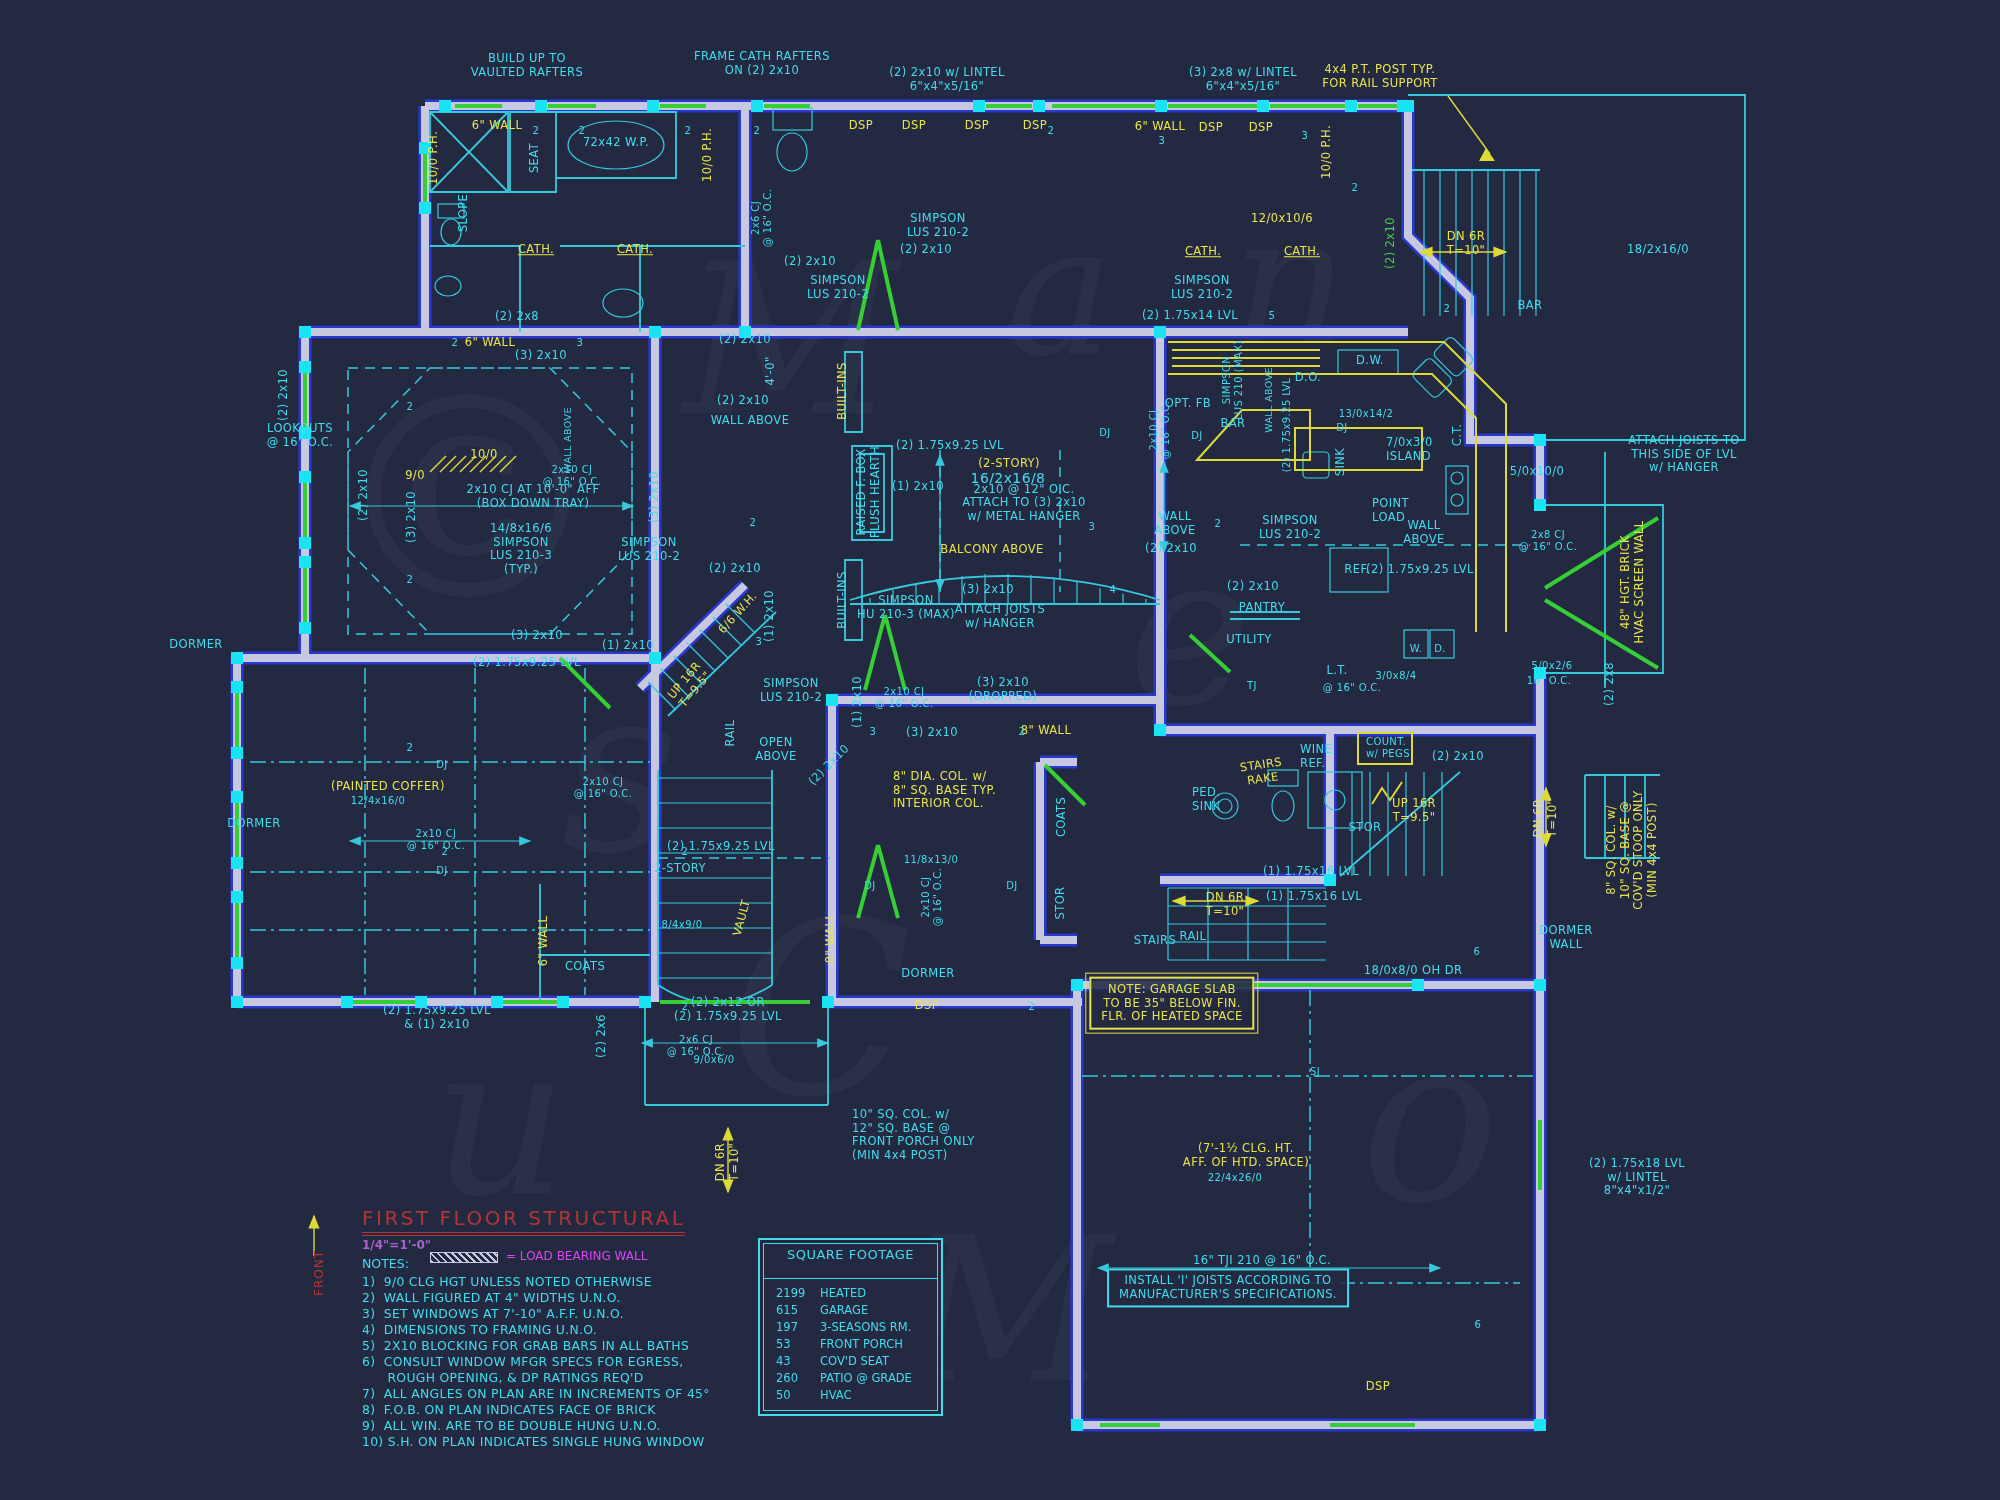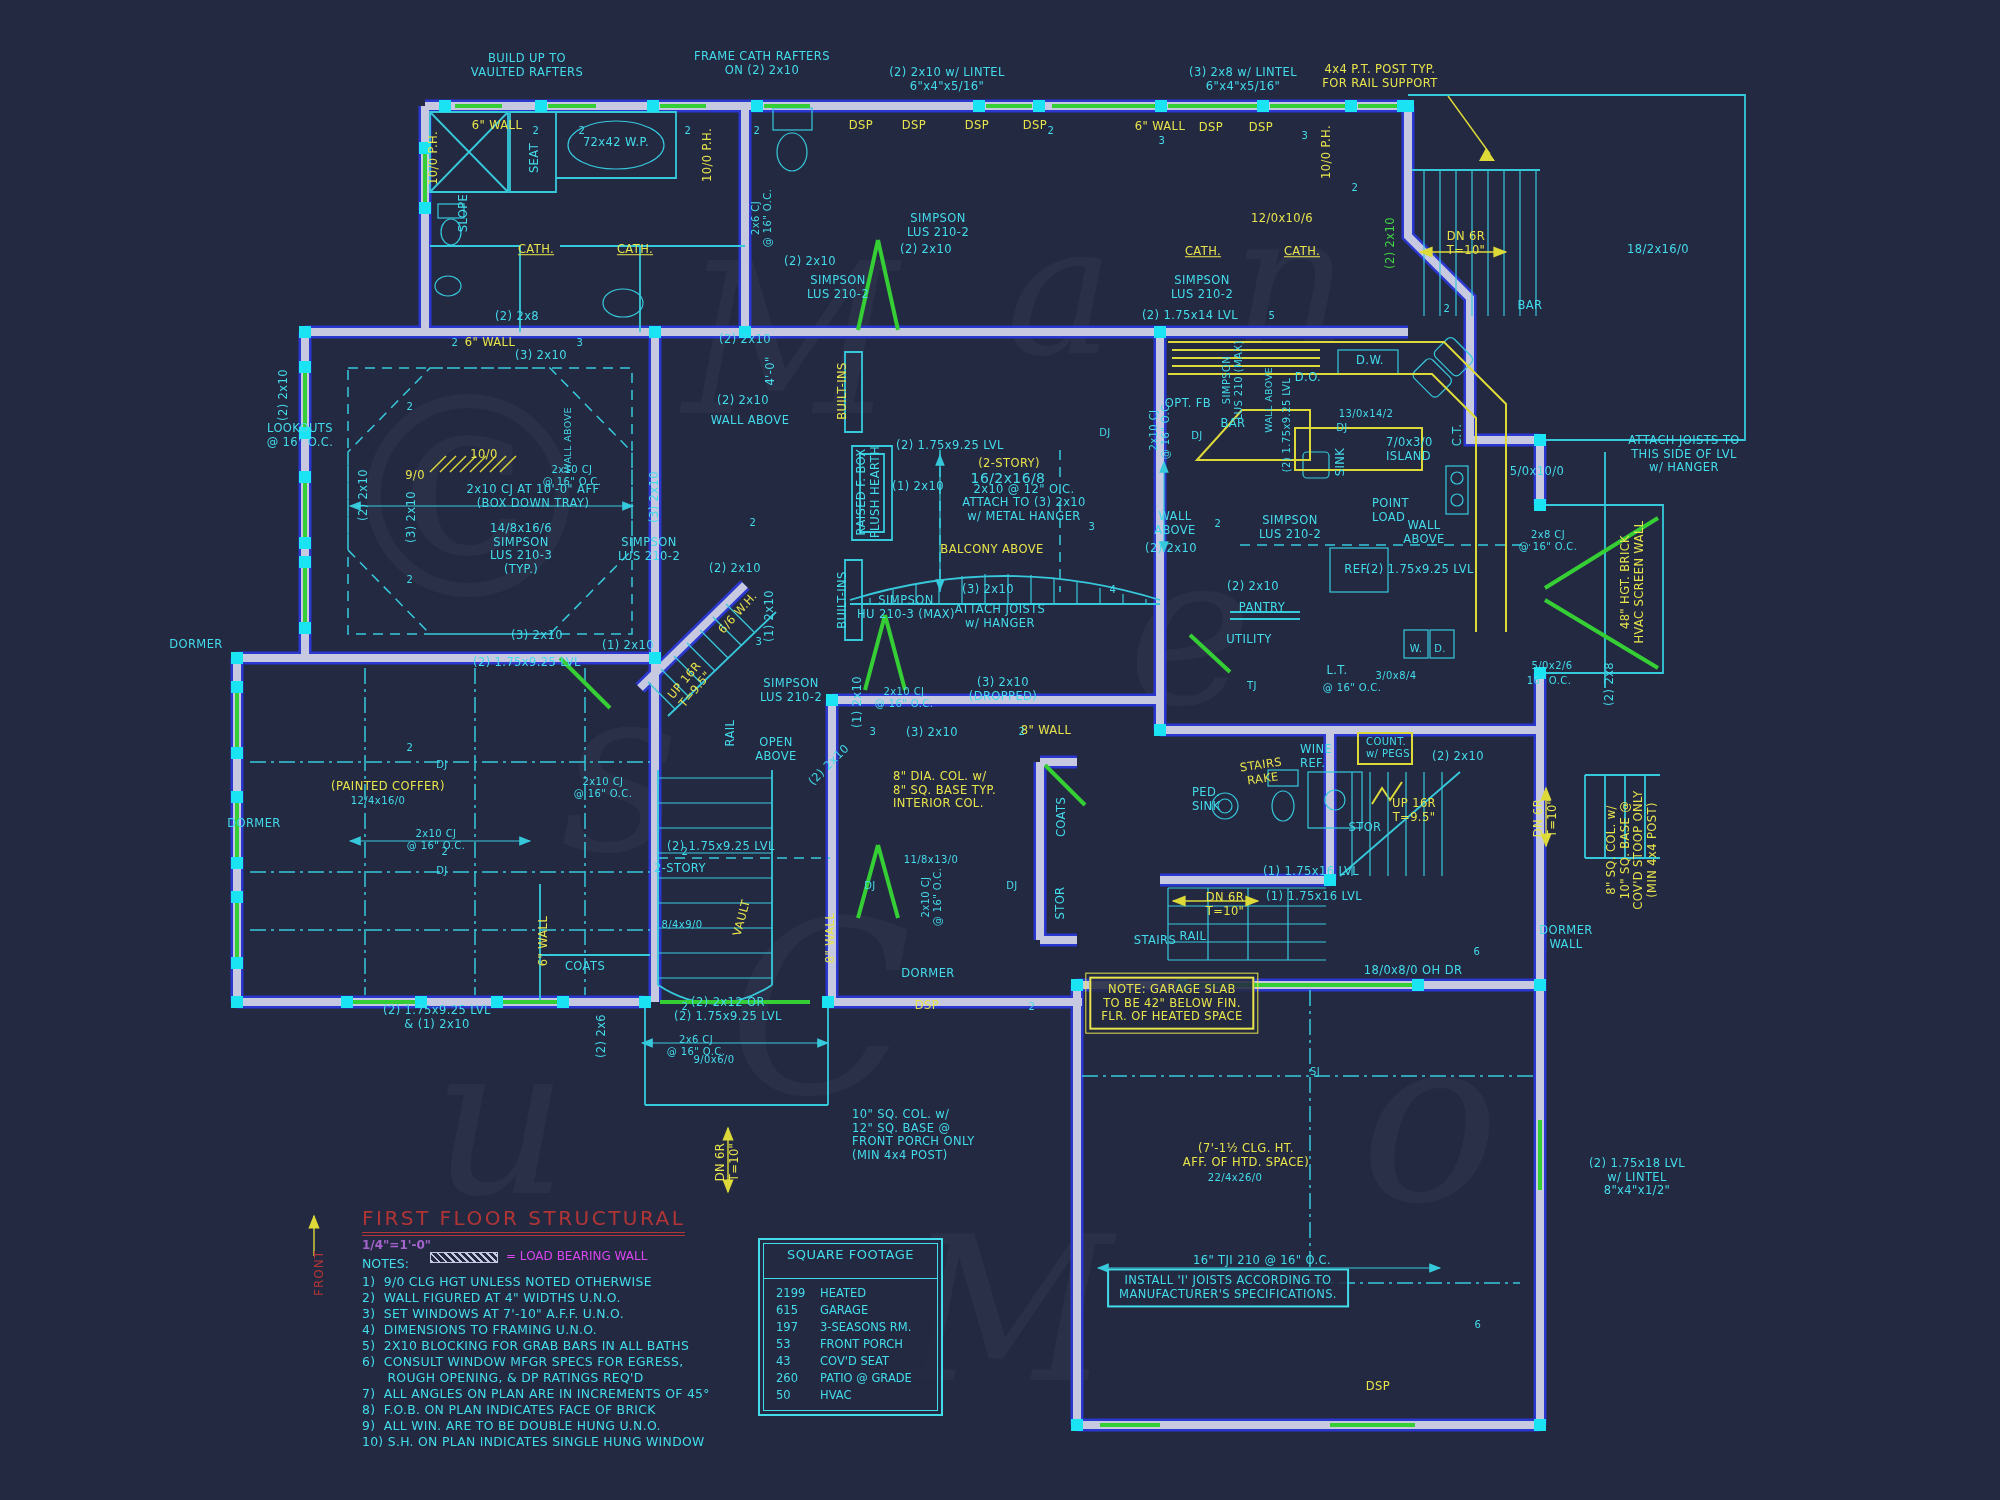--- a/index.html
+++ b/index.html
@@ -508,21 +508,21 @@
       <div class="lbl ye" style="left: 388px; top: 787px; transform: translate(-50%, -50%);">(PAINTED COFFER)</div>
       <div class="lbl cy" style="left: 378px; top: 801px; font-size: 10px; transform: translate(-50%, -50%);">12/4x16/0</div>
       <div class="lbl cy" style="left: 254px; top: 824px; transform: translate(-50%, -50%);">DORMER</div>
       <div class="lbl cy" style="left: 436px; top: 840px; font-size: 10px; transform: translate(-50%, -50%);">2x10 CJ
 @ 16" O.C.</div>
       <div class="lbl cy mk" style="left: 442px; top: 871px; transform: translate(-50%, -50%);">DJ</div>
       <div class="lbl cy" style="left: 603px; top: 788px; font-size: 10px; transform: translate(-50%, -50%);">2x10 CJ
 @ 16" O.C.</div>
       <div class="lbl cy" style="left: 196px; top: 645px; transform: translate(-50%, -50%);">DORMER</div>
       <div class="lbl ye box-ye" style="left: 1172px; top: 1003px; transform: translate(-50%, -50%);">NOTE: GARAGE SLAB
-TO BE 42" BELOW FIN.
+TO BE 35" BELOW FIN.
 FLR. OF HEATED SPACE</div>
       <div class="lbl cy mk" style="left: 1315px; top: 1072px; transform: translate(-50%, -50%);">SJ</div>
       <div class="lbl cy" style="left: 1413px; top: 971px; transform: translate(-50%, -50%);">18/0x8/0 OH DR</div>
       <div class="lbl ye" style="left: 1246px; top: 1156px; transform: translate(-50%, -50%);">(7'-1½ CLG. HT.
 AFF. OF HTD. SPACE)</div>
       <div class="lbl cy" style="left: 1235px; top: 1178px; font-size: 10px; transform: translate(-50%, -50%);">22/4x26/0</div>
       <div class="lbl cy" style="left: 1262px; top: 1261px; transform: translate(-50%, -50%);">16" TJI 210 @ 16" O.C.</div>
       <div class="lbl cy box-cy" style="left: 1228px; top: 1288px; transform: translate(-50%, -50%);">INSTALL 'I' JOISTS ACCORDING TO
 MANUFACTURER'S SPECIFICATIONS.</div>
       <div class="lbl ye" style="left: 1378px; top: 1387px; transform: translate(-50%, -50%);">DSP</div>

